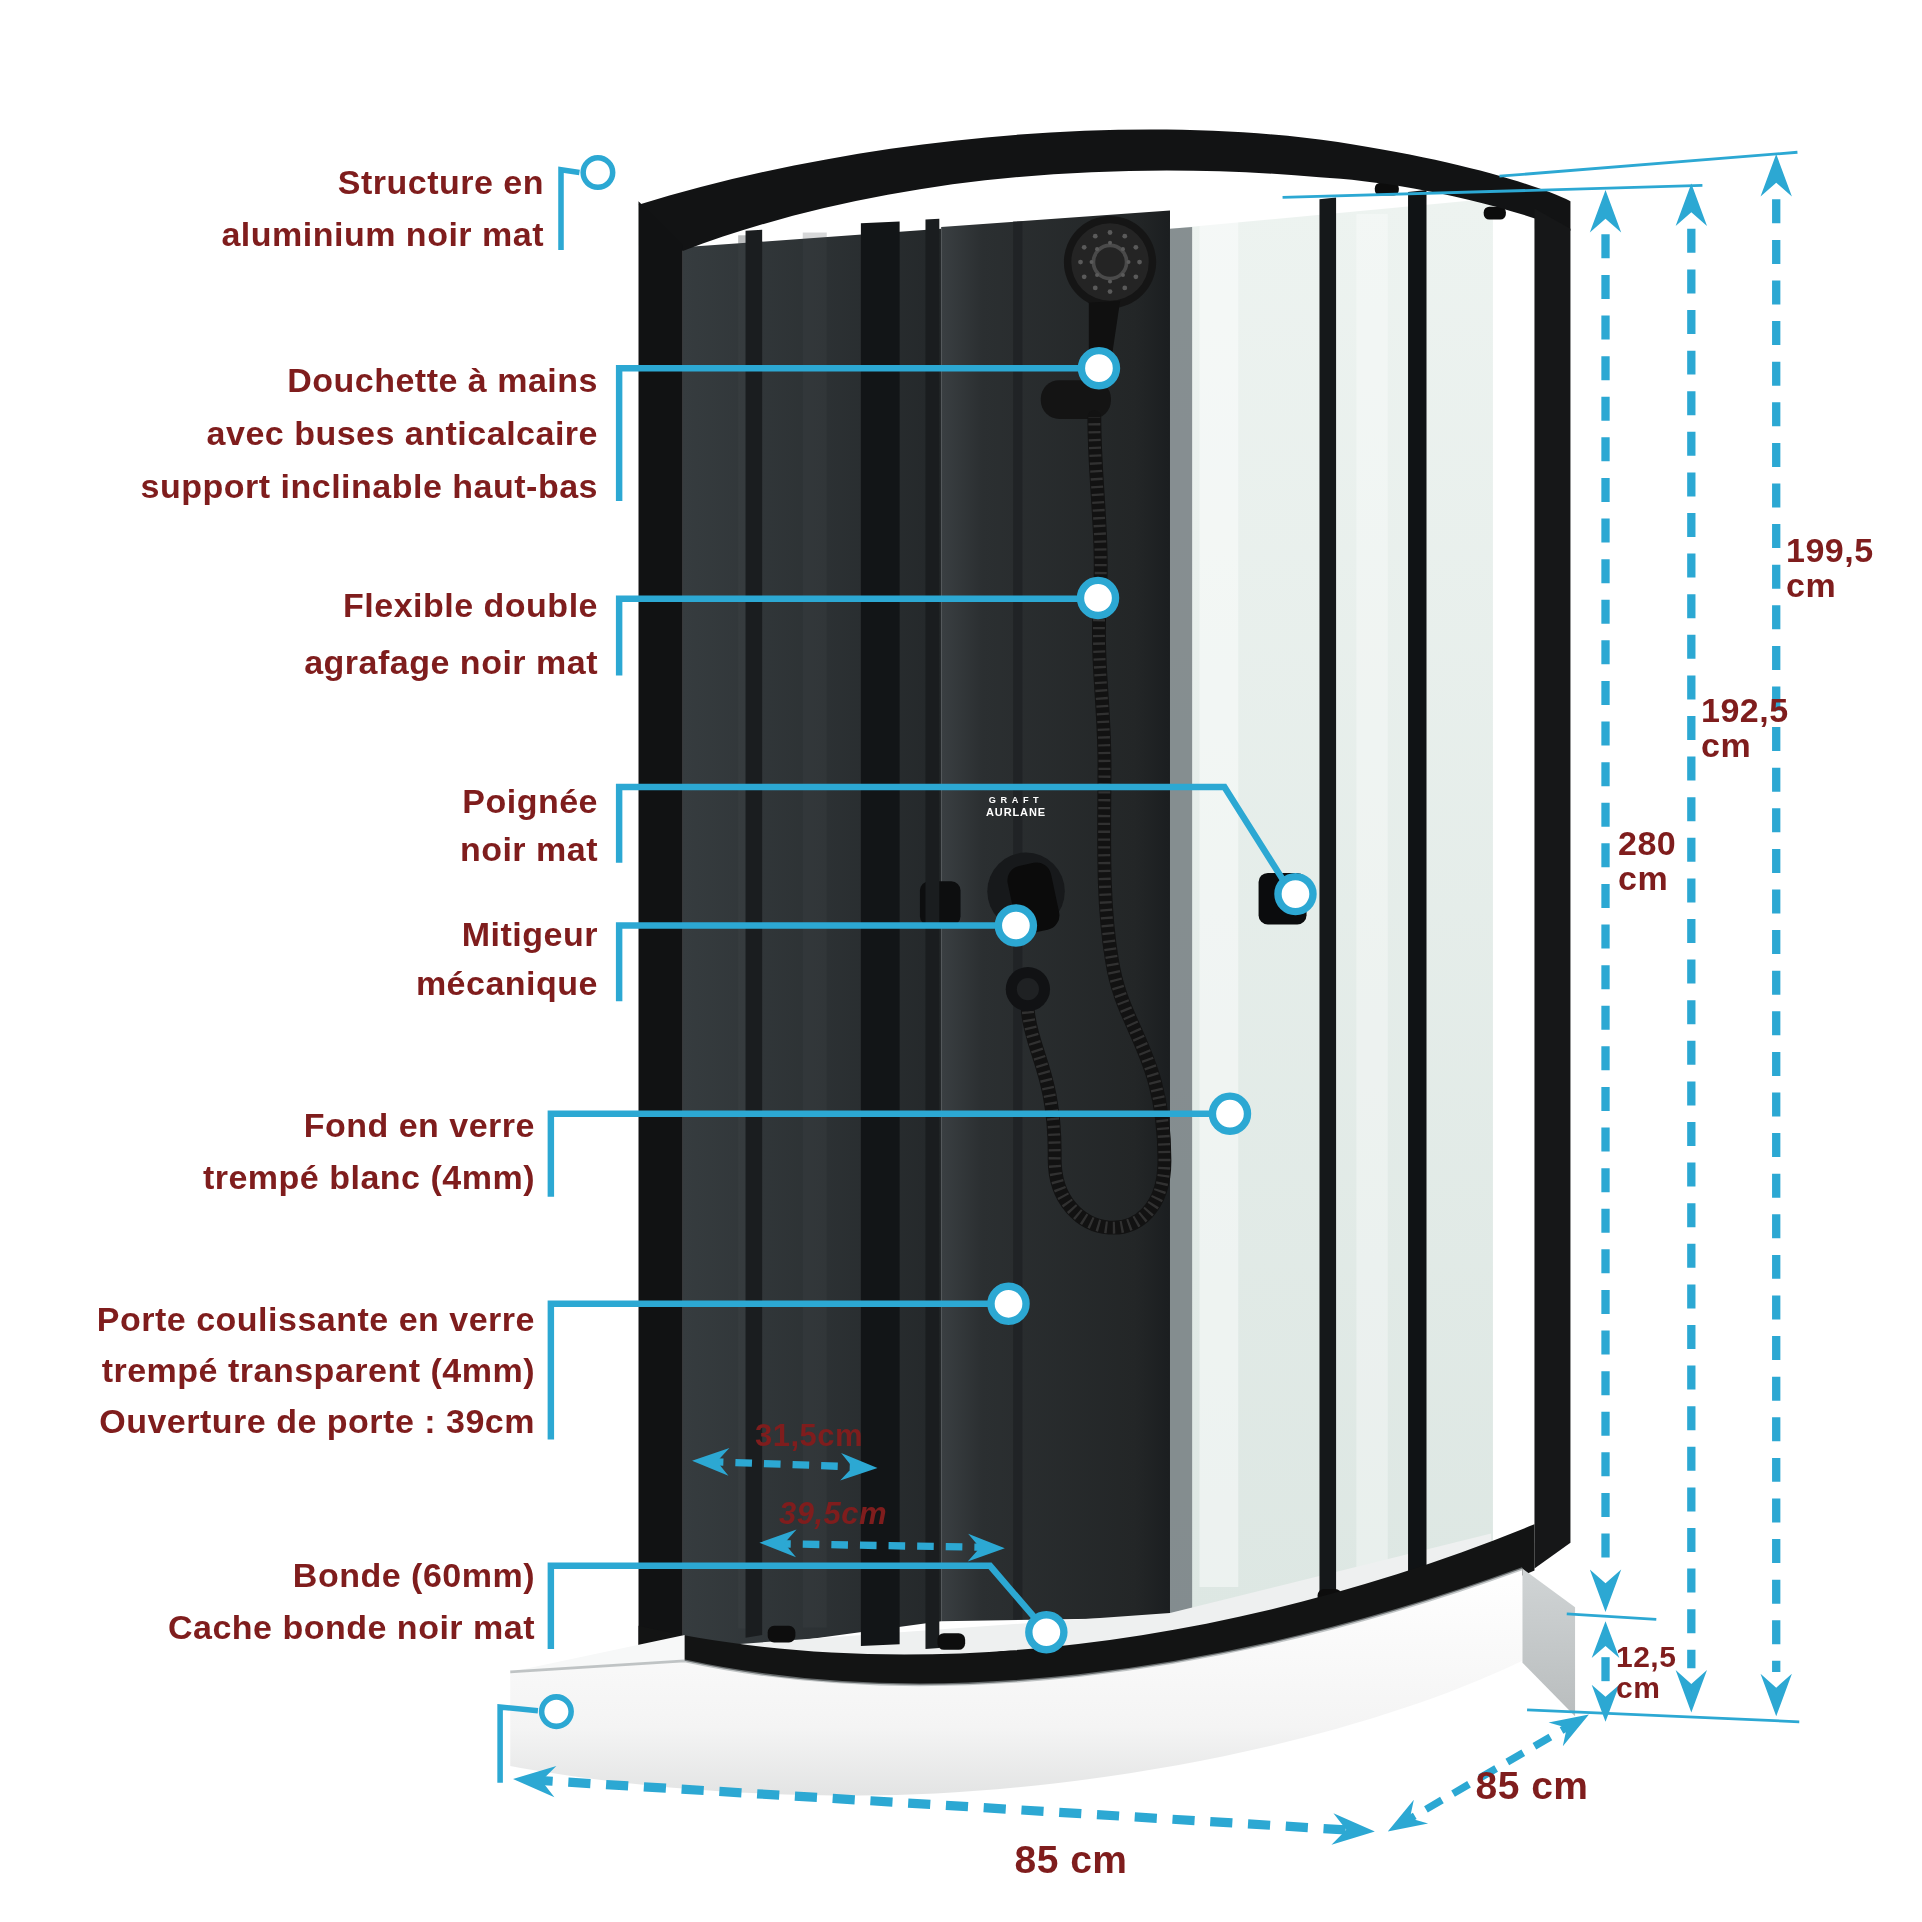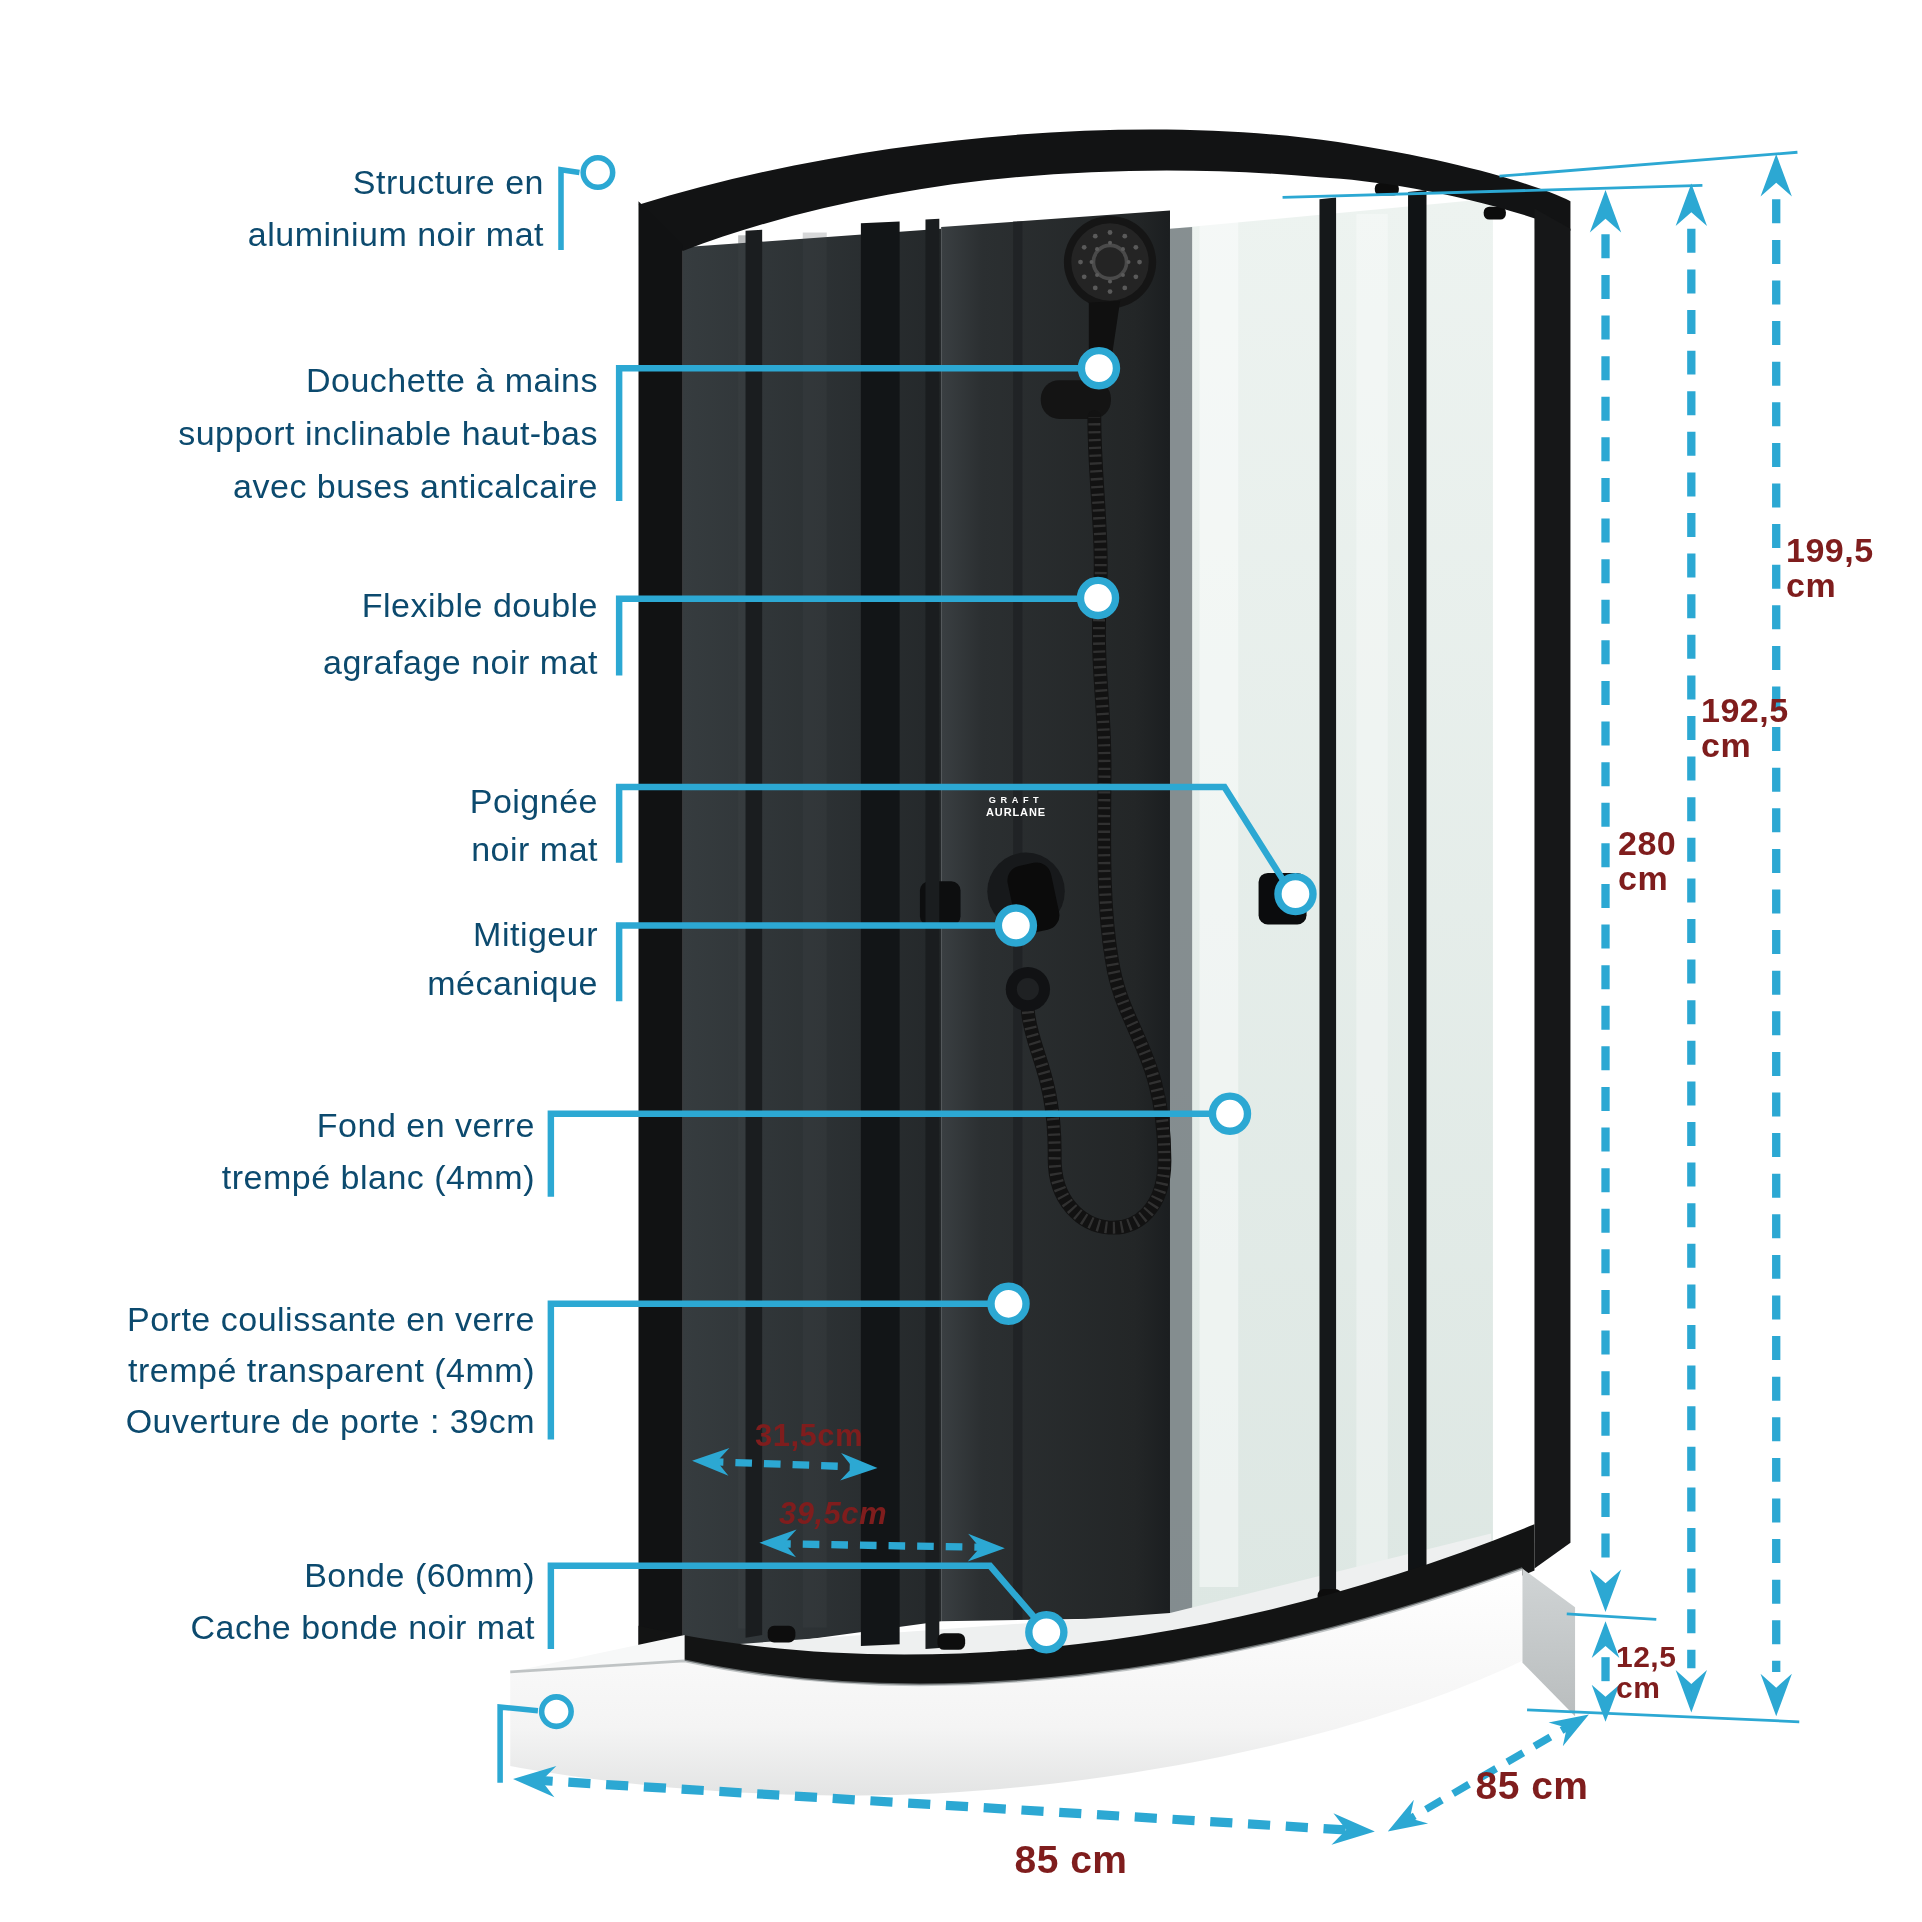--- a/index.html
+++ b/index.html
@@ -1,19 +1,19 @@
 <!DOCTYPE html>
 <html style="font-size:14.8px"><head>
 <meta charset="utf-8">
 <style>
   html,body{margin:0;padding:0;background:#fff;}
   #stage{position:relative;width:1922px;height:1922px;background:#ffffff;overflow:hidden;
          font-family:"Liberation Sans", sans-serif;}
   #art{position:absolute;left:0;top:0;}
-  .co{position:absolute;text-align:right;font-weight:400;font-size:34px;color:#0c4a6e;letter-spacing:0.5px;}
+  .co{position:absolute;text-align:right;font-weight:700;font-size:34px;color:#7f1d1d;letter-spacing:0.5px;}
   .co>div{line-height:52px;white-space:nowrap;}
   .dm{position:absolute;font-weight:700;font-size:34px;line-height:35px;color:#7f1d1d;letter-spacing:0.5px;white-space:nowrap;}
   .dm.c{transform:translateX(-50%);}
   .brand{position:absolute;left:1016px;top:796px;transform:translateX(-50%);color:#ffffff;
          text-align:center;font-weight:700;}
   .brand .b1{font-size:9.2px;line-height:9.2px;letter-spacing:4.6px;}
   .brand .b2{font-size:11px;line-height:14px;letter-spacing:0.9px;}
 </style>
 </head>
 <body>
@@ -208,22 +208,22 @@
     <div class="b2">AURLANE</div>
   </div>
 
   <div class="co" style="right:1378px;top:156px;">
     <div>Structure en</div>
     <div>aluminium noir mat</div>
   </div>
 
   <div class="co" style="right:1324px;top:354px;">
     <div style="line-height:53px">Douchette à mains</div>
+    <div style="line-height:53px">avec buses anticalcaire</div>
     <div style="line-height:53px">support inclinable haut-bas</div>
-    <div style="line-height:53px">avec buses anticalcaire</div>
   </div>
 
   <div class="co" style="right:1324px;top:577px;">
     <div style="line-height:57px">Flexible double</div>
     <div style="line-height:57px">agrafage noir mat</div>
   </div>
 
   <div class="co" style="right:1324px;top:777px;">
     <div style="line-height:48px">Poignée</div>
     <div style="line-height:48px">noir mat</div>

